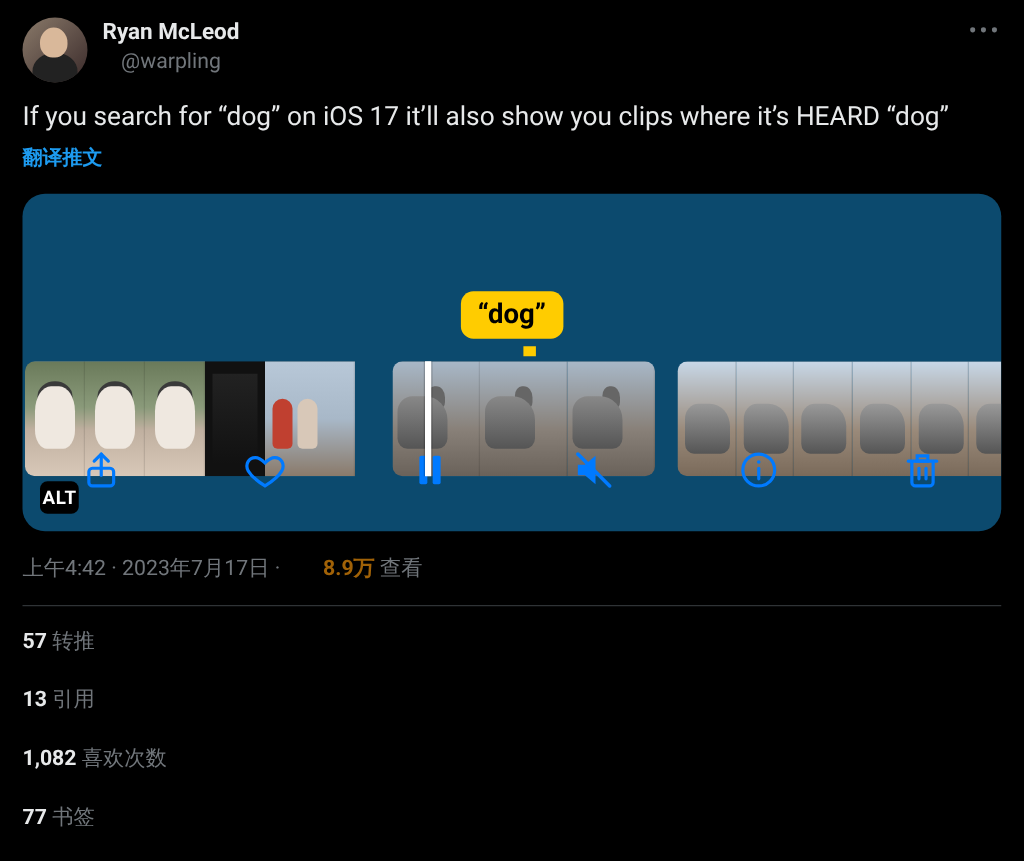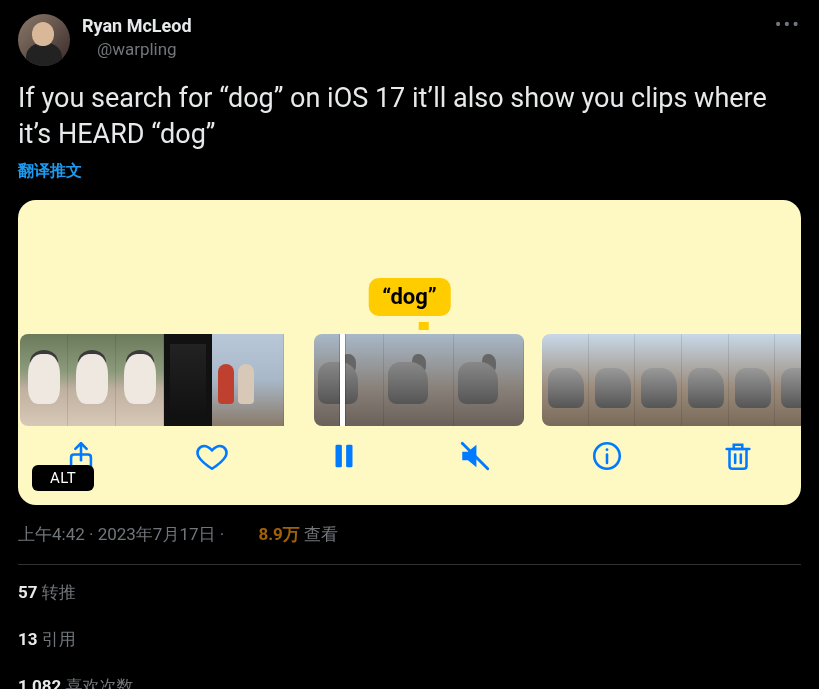--- a/index.html
+++ b/index.html
@@ -68,39 +68,39 @@
     position: absolute;
     right: 0;
     top: -2px;
     color: #71767b;
     font-size: 20px;
     letter-spacing: 2px;
     cursor: pointer;
   }
   .body-text {
     margin-top: 14px;
-    font-size: 27px;
+    font-size: 21px;
     line-height: 1.35;
     color: #e7e9ea;
     font-weight: 400;
   }
   .translate {
     margin-top: 8px;
     font-size: 16px;
     color: #1d9bf0;
     cursor: pointer;
     font-weight: bold;
   }
   .card {
     margin-top: 18px;
-    background: #fef9c3;
+    background: #0c4a6e;
     border-radius: 18px;
     overflow: hidden;
     position: relative;
-    height: 305px;
+    height: 270px;
   }
   .search-bubble {
     position: absolute;
     top: 78px;
     left: 50%;
     transform: translateX(-50%);
     background: #ffcc00;
     color: #000;
     font-weight: 700;
     font-size: 22px;
@@ -186,23 +186,23 @@
     color: #007aff;
     cursor: pointer;
   }
   .tb-btn svg { width: 34px; height: 34px; }
   .alt-badge {
     position: absolute;
     left: 14px;
     bottom: 14px;
     background: #000;
     color: #fff;
-    font-weight: 400;
+    font-weight: 700;
     font-size: 15px;
-    padding: 4px 18px;
+    padding: 4px 2px;
     border-radius: 6px;
     letter-spacing: 0.5px;
   }
   .meta {
     margin-top: 18px;
     font-size: 17px;
     color: #71767b;
   }
   .meta .bold { color: #a16207; font-weight: 700; margin-left: 30px; }
   .divider {

